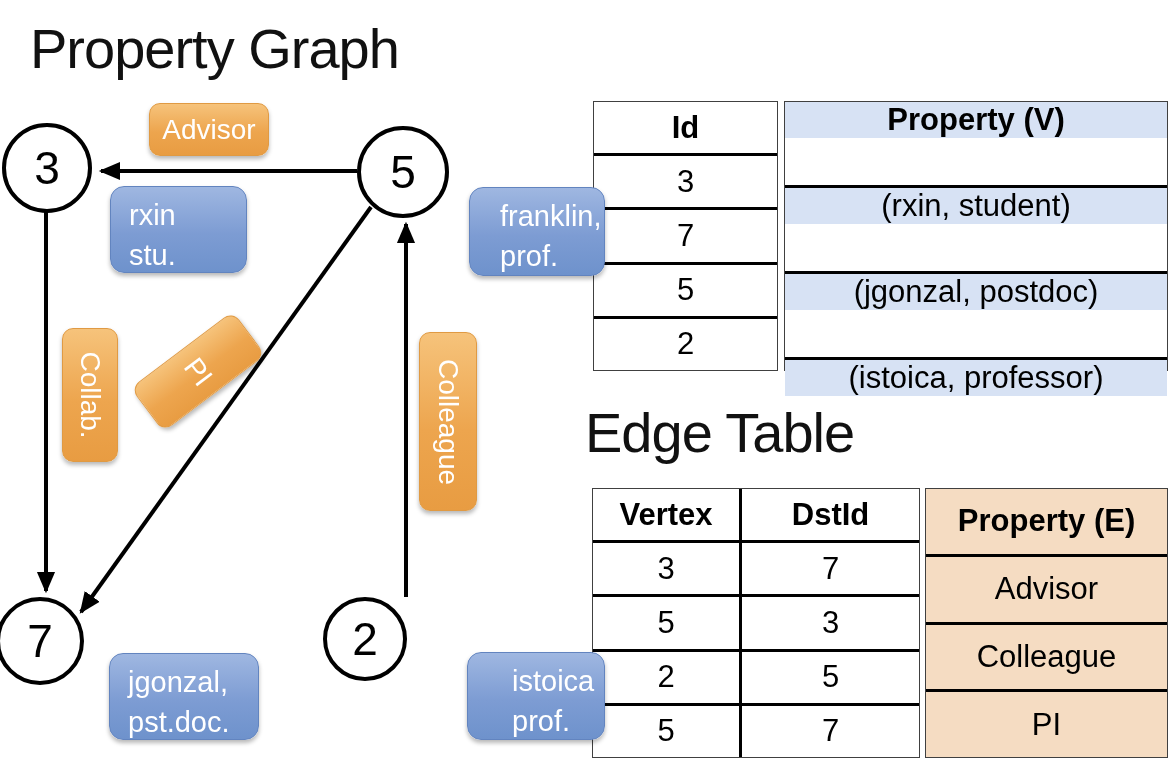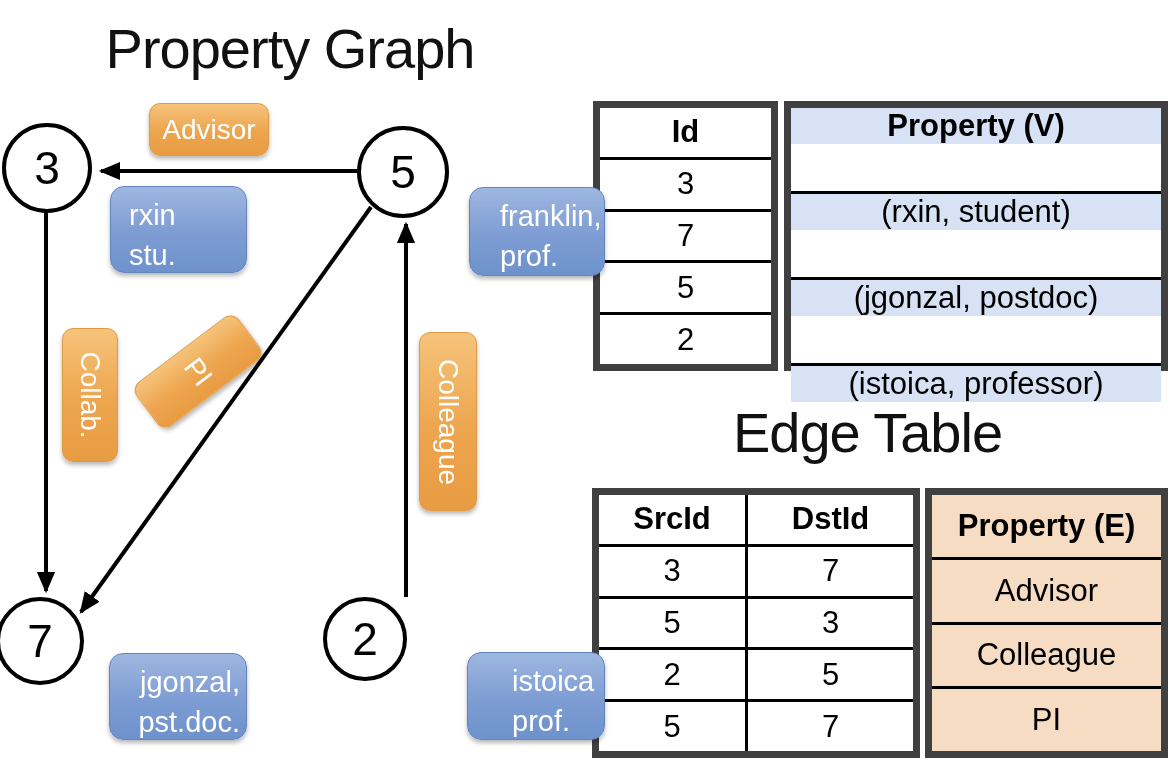--- a/index.html
+++ b/index.html
@@ -3,21 +3,21 @@
 <meta charset="utf-8">
 <style>
   * { margin:0; padding:0; box-sizing:border-box; }
   html,body { background:#fff; }
   body { font-family:"Liberation Sans", sans-serif; }
   #stage {
     position:relative; width:1170px; height:760px;
     background:#fff; overflow:hidden;
   }
   .panel-title {
-    position:absolute; text-align:center;
+    position:absolute; text-align:left;
     font-size:56px; font-weight:300; letter-spacing:-1px; color:#111;
   }
   
   .gnode {
     position:absolute; background:#fff; border:4px solid #000; border-radius:50%;
     display:flex; align-items:center; justify-content:center;
     font-size:46px; font-weight:300; color:#000; z-index:3;
   }
   
   .bluebox {
@@ -38,21 +38,21 @@
     box-shadow:0 3px 4px rgba(0,0,0,0.28);
     display:flex; align-items:center; justify-content:center;
   }
   .vtext {
     position:absolute; left:50%; top:50%;
     display:flex; align-items:center; justify-content:center;
     white-space:nowrap;
   }
   
   .subtable {
-    position:absolute; border:7px solid #404040; background:#fff;
+    position:absolute; border:1px solid #404040; background:#fff;
     display:flex; flex-direction:column; z-index:1;
   }
   .trow { flex:1; display:flex; }
   .trow + .trow { border-top:3px solid #000; }
   .tcell {
     flex:1; display:flex; align-items:center; justify-content:center;
     font-size:31px; font-weight:300; color:#000; white-space:nowrap;
   }
   .tcell.hdr { font-weight:bold; }
   .tcell + .tcell { border-left:3px solid #000; }
@@ -93,21 +93,21 @@
   </div>
 
   <div class="bluebox" style="left:63px;  top:186px; width:137px; height:87px;">
     <div>rxin</div>
     <div>stu.</div>
   </div>
   <div class="bluebox" style="left:422px; top:187px; width:136px; height:89px;padding-left:30px;">
     <div>franklin,</div>
     <div>prof.</div>
   </div>
-  <div class="bluebox" style="left:62px;  top:653px; width:138px; height:87px;text-align:right;">
+  <div class="bluebox" style="left:62px;  top:653px; width:150px; height:87px;">
     <div>jgonzal,</div>
     <div>pst.doc.</div>
   </div>
   <div class="bluebox" style="left:420px; top:652px; width:138px; height:88px;padding-left:44px;">
     <div>istoica</div>
     <div>prof.</div>
   </div>
 
   <div class="orangebox" style="left:149px; top:103px; width:120px; height:53px;">
     <span>Advisor</span>
@@ -153,21 +153,21 @@
       </div>
     <div class="trow">
         <div class="tcell">(istoica, professor)</div>
       </div>
   </div>
 
   <div class="panel-title" style="left:585px; top:400px; width:565px;">Edge Table</div>
 
   <div class="subtable" style="left:592px; top:488px; width:328px; height:270px;">
     <div class="trow">
-      <div class="tcell hdr" style="flex:0 0 146px;">SrcId</div>
+      <div class="tcell hdr" style="flex:0 0 146px;">Vertex</div>
       <div class="tcell hdr">DstId</div>
     </div>
     <div class="trow">
       <div class="tcell" style="flex:0 0 146px;">3</div>
       <div class="tcell">7</div>
     </div>
     <div class="trow">
       <div class="tcell" style="flex:0 0 146px;">5</div>
       <div class="tcell">3</div>
     </div>

